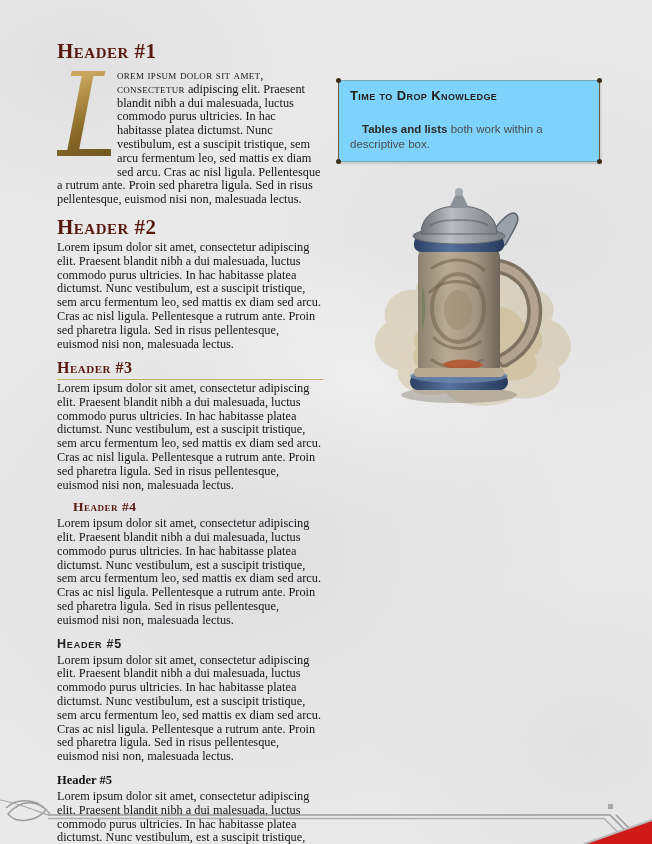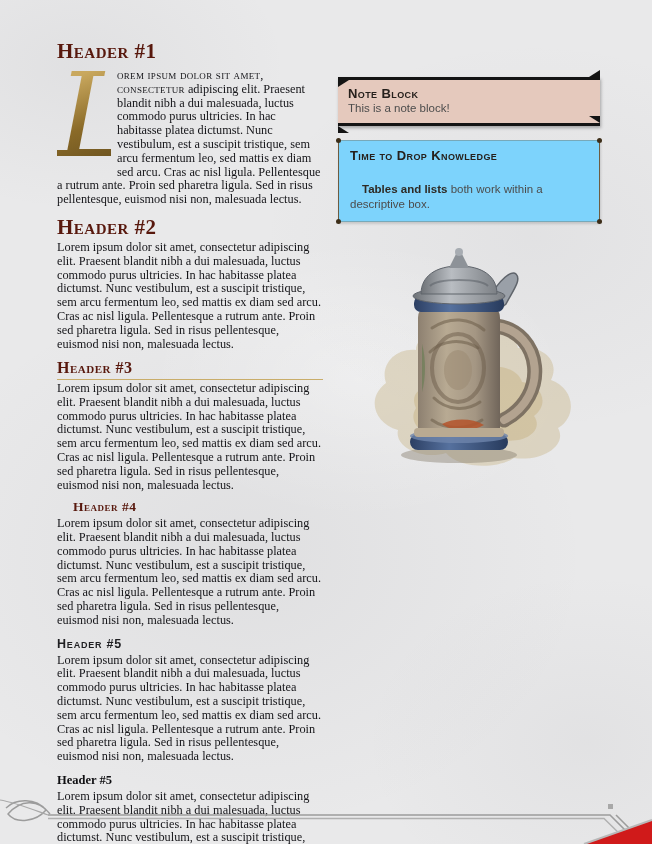--- a/index.html
+++ b/index.html
@@ -110,28 +110,20 @@
   <h4>Header #4</h4>
   <p class="body-text">Lorem ipsum dolor sit amet, consectetur adipiscing elit. Praesent blandit nibh a dui malesuada, luctus commodo purus ultricies. In hac habitasse platea dictumst. Nunc vestibulum, est a suscipit tristique, sem arcu fermentum leo, sed mattis ex diam sed arcu. Cras ac nisl ligula. Pellentesque a rutrum ante. Proin sed pharetra ligula. Sed in risus pellentesque, euismod nisi non, malesuada lectus.</p>
   <h5>Header #5</h5>
   <p class="body-text">Lorem ipsum dolor sit amet, consectetur adipiscing elit. Praesent blandit nibh a dui malesuada, luctus commodo purus ultricies. In hac habitasse platea dictumst. Nunc vestibulum, est a suscipit tristique, sem arcu fermentum leo, sed mattis ex diam sed arcu. Cras ac nisl ligula. Pellentesque a rutrum ante. Proin sed pharetra ligula. Sed in risus pellentesque, euismod nisi non, malesuada lectus.</p>
   <h6>Header #5</h6>
   <p class="body-text">Lorem ipsum dolor sit amet, consectetur adipiscing elit. Praesent blandit nibh a dui malesuada, luctus commodo purus ultricies. In hac habitasse platea dictumst. Nunc vestibulum, est a suscipit tristique, sem arcu fermentum</p>
 </div>
 
 <div class="col col-right">
 
-  <div class="note-block">
-    <span class="corner tl"></span>
-    <span class="corner tr"></span>
-    <span class="corner bl"></span>
-    <span class="corner br"></span>
-    <div class="note-title">Note Block</div>
-    <div class="note-body">This is a note block!</div>
-  </div>
 
   <div class="descriptive-box">
     <span class="dot tl"></span>
     <span class="dot tr"></span>
     <span class="dot bl"></span>
     <span class="dot br"></span>
     <div class="desc-title">Time to Drop Knowledge</div>
     <div class="desc-body">
       <span class="indent"><b>Tables and lists</b><span> both work within a descriptive box.</span></span>
     </div>

